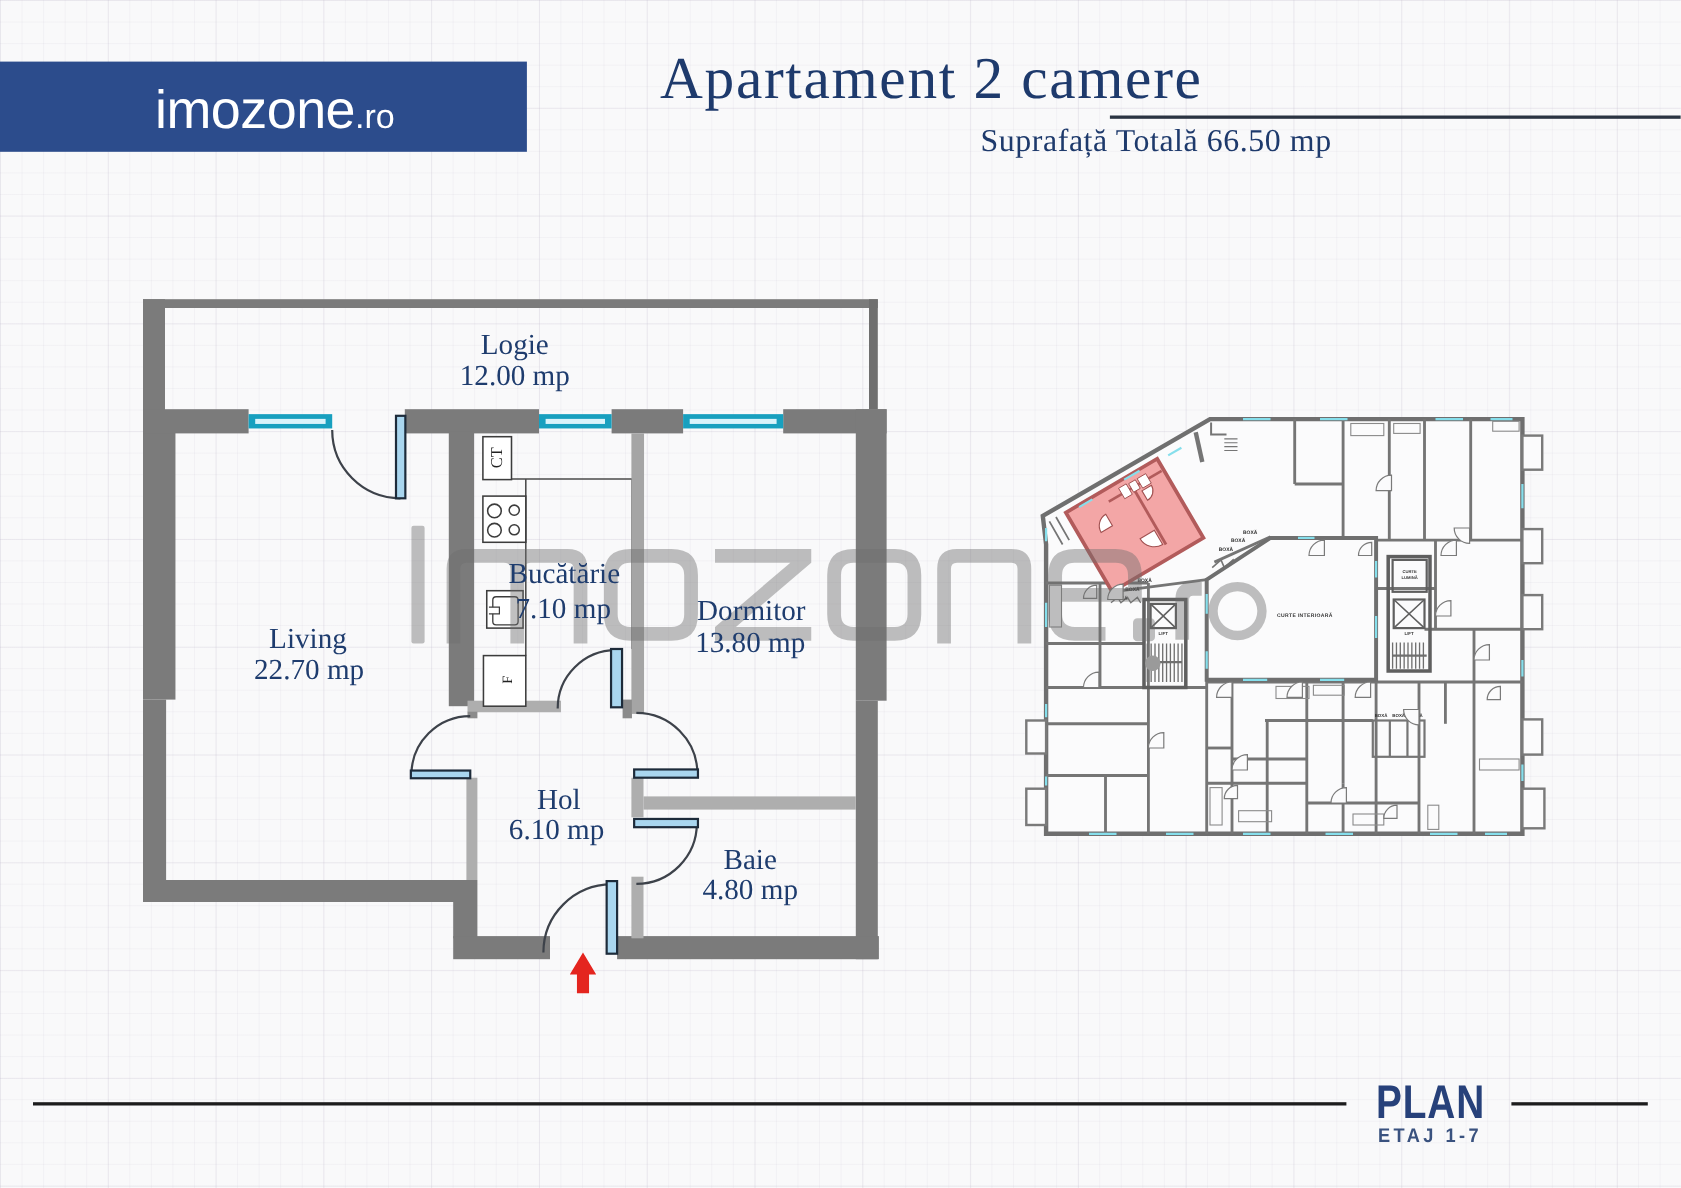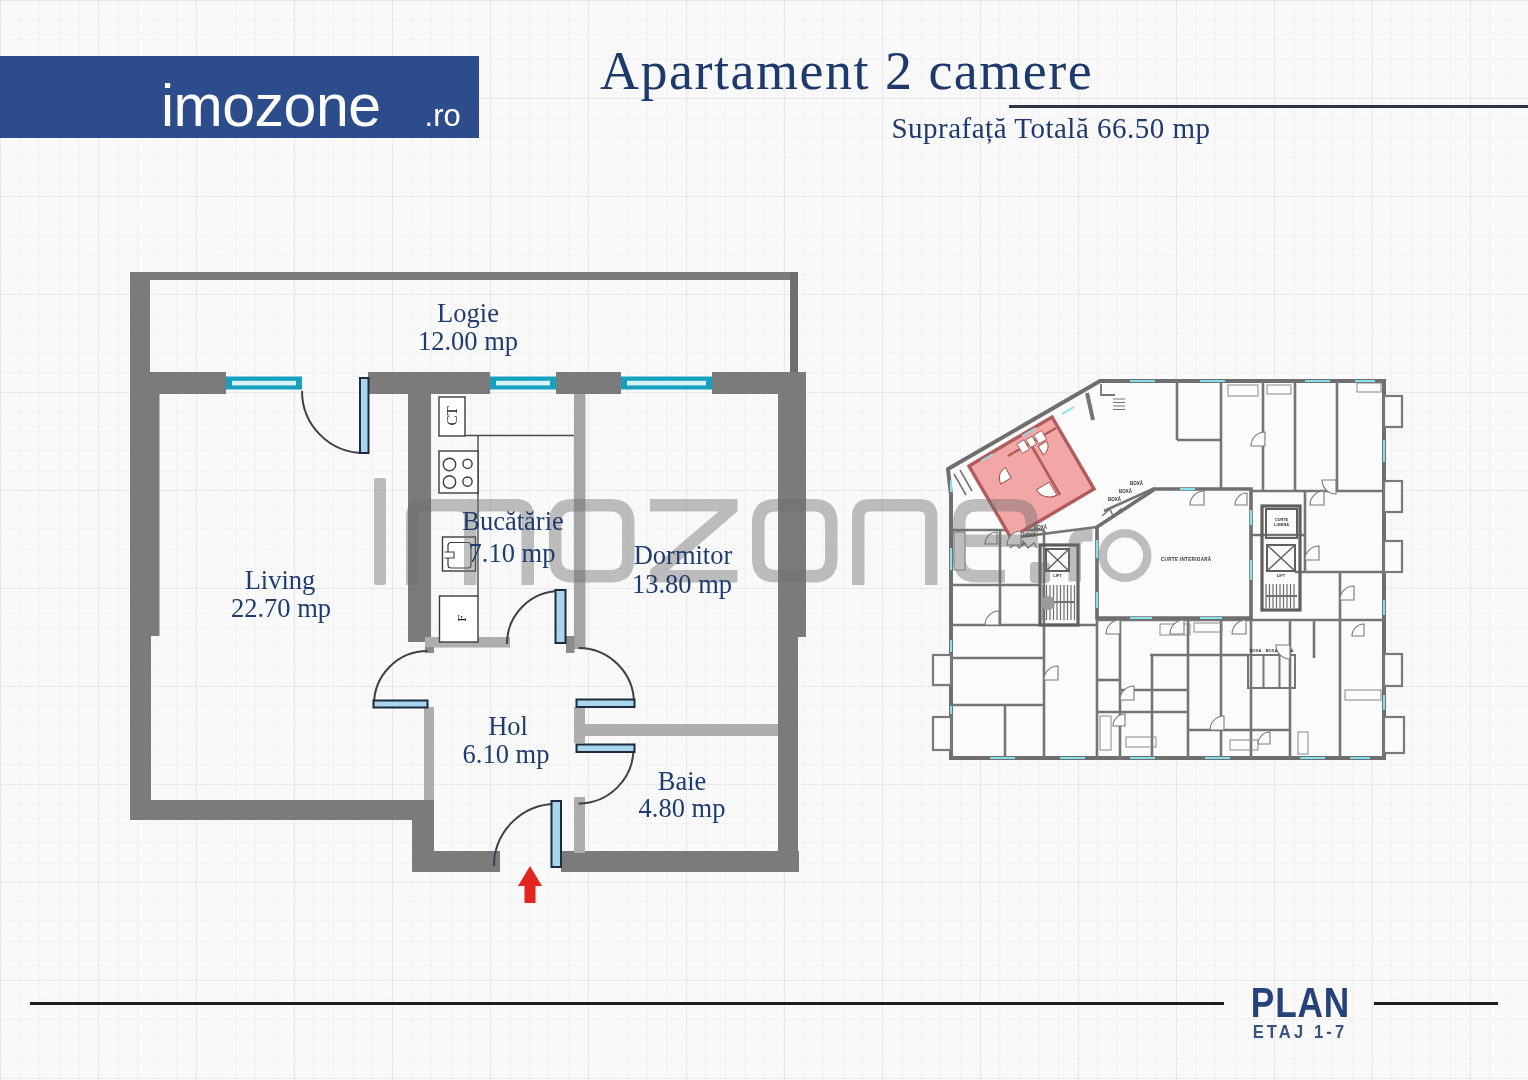--- a/index.html
+++ b/index.html
@@ -14,21 +14,21 @@
       linear-gradient(to bottom, rgba(190,183,202,0.12) 1px, transparent 1px);
     background-size:98px 98px, 98px 98px, 19.6px 19.6px, 19.6px 19.6px;
   }
   .abs{position:absolute;}
 </style>
 </head>
 <body>
 
 <div class="abs" style="left:0;top:56px;width:479px;height:82px;background:#2c4c8c;"></div>
 <div class="abs" style="left:141px;top:72px;width:340px;height:70px;color:#ffffff;font-family:'Liberation Sans',sans-serif;">
-  <span style="font-size:59px;letter-spacing:-0.5px;margin-left:20px;">imozone</span><span style="font-size:31px;margin-left:44px;">.ro</span>
+  <span style="font-size:49px;letter-spacing:-0.5px;">imozone</span><span style="font-size:31px;">.ro</span>
 </div>
 
 <div class="abs" style="left:600px;top:40px;width:903px;text-align:left;color:#1e3a6c;font-family:'Liberation Serif',serif;font-size:54px;letter-spacing:1.5px;">Apartament 2 camere</div>
 
 <div class="abs" style="left:1009px;top:105px;width:519px;height:2.5px;background:#2b3442;"></div>
 
 <div class="abs" style="left:600px;top:112px;width:902px;text-align:center;color:#1e3a6c;font-family:'Liberation Serif',serif;font-size:29px;letter-spacing:0.5px;">Suprafață Totală 66.50 mp</div>
 
 <div class="abs" style="left:30px;top:1002px;width:1194px;height:3px;background:#1d1d1d;"></div>
 

